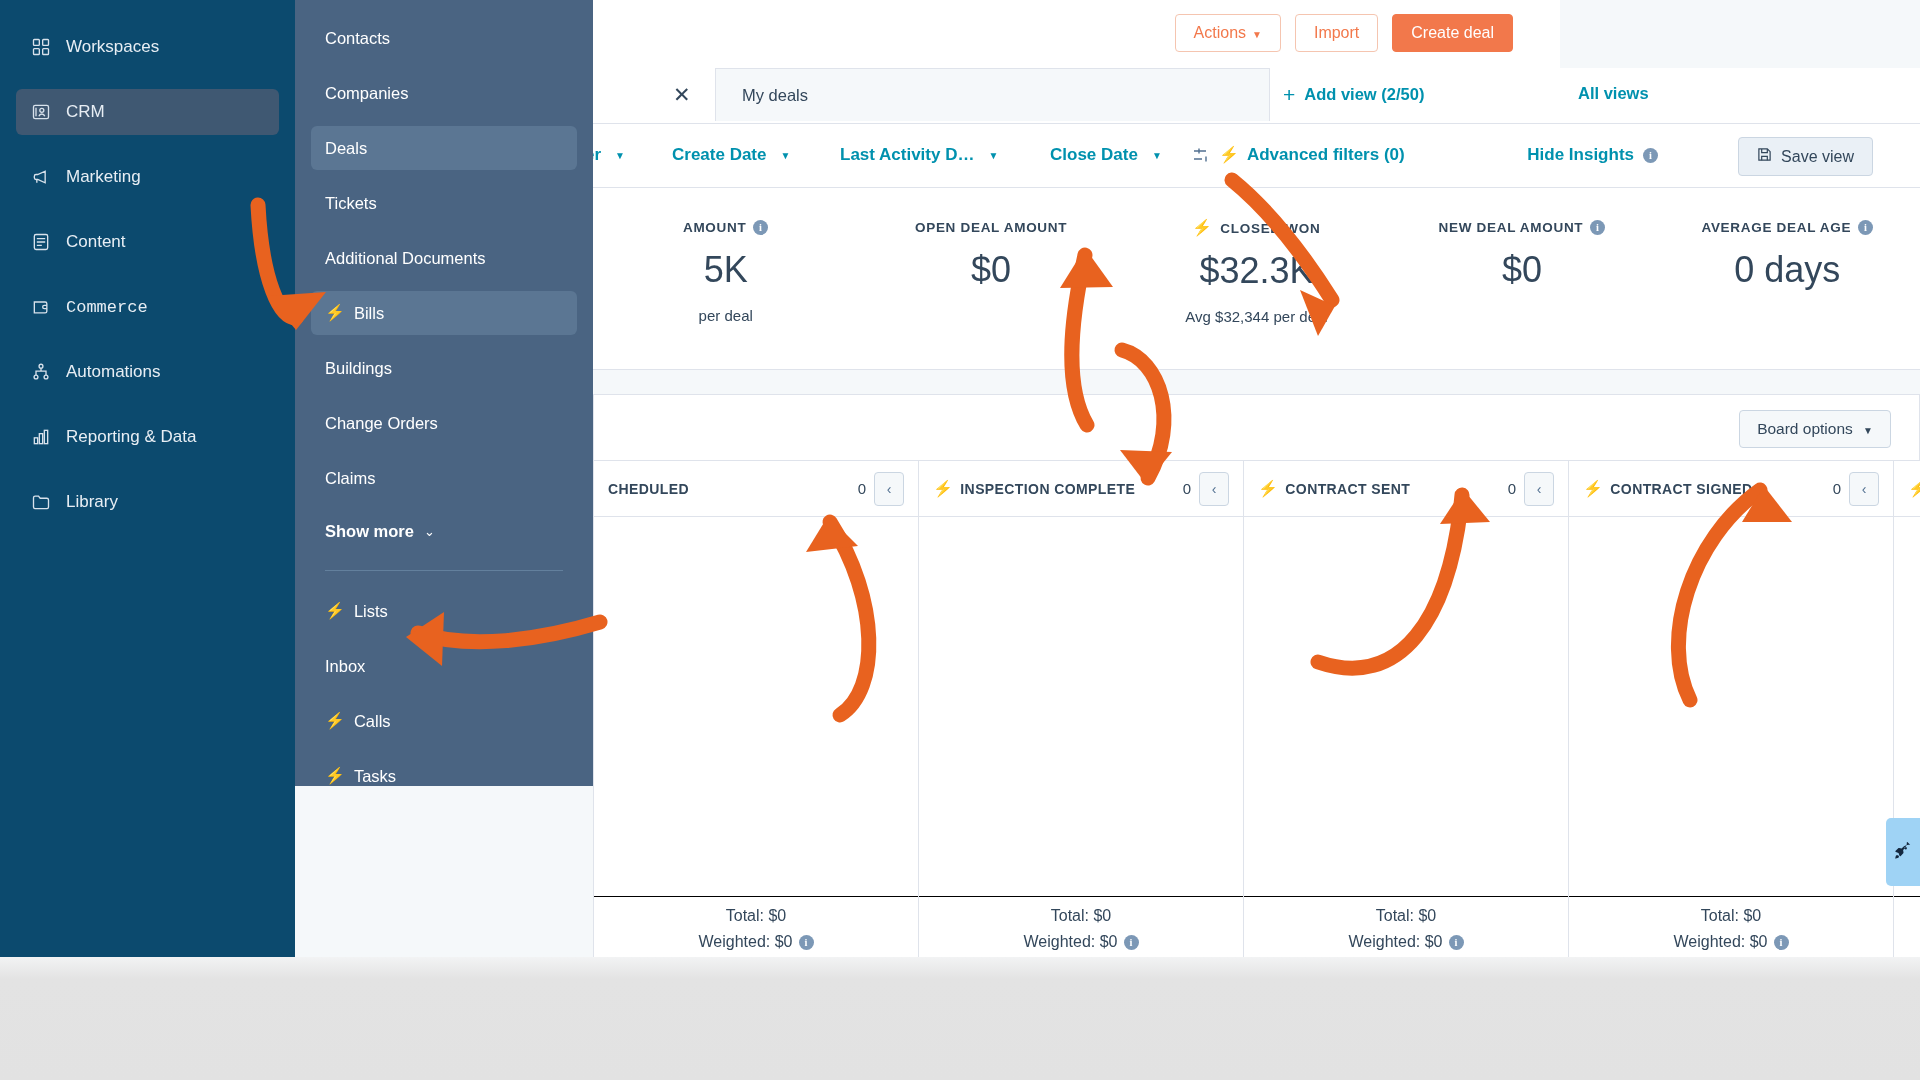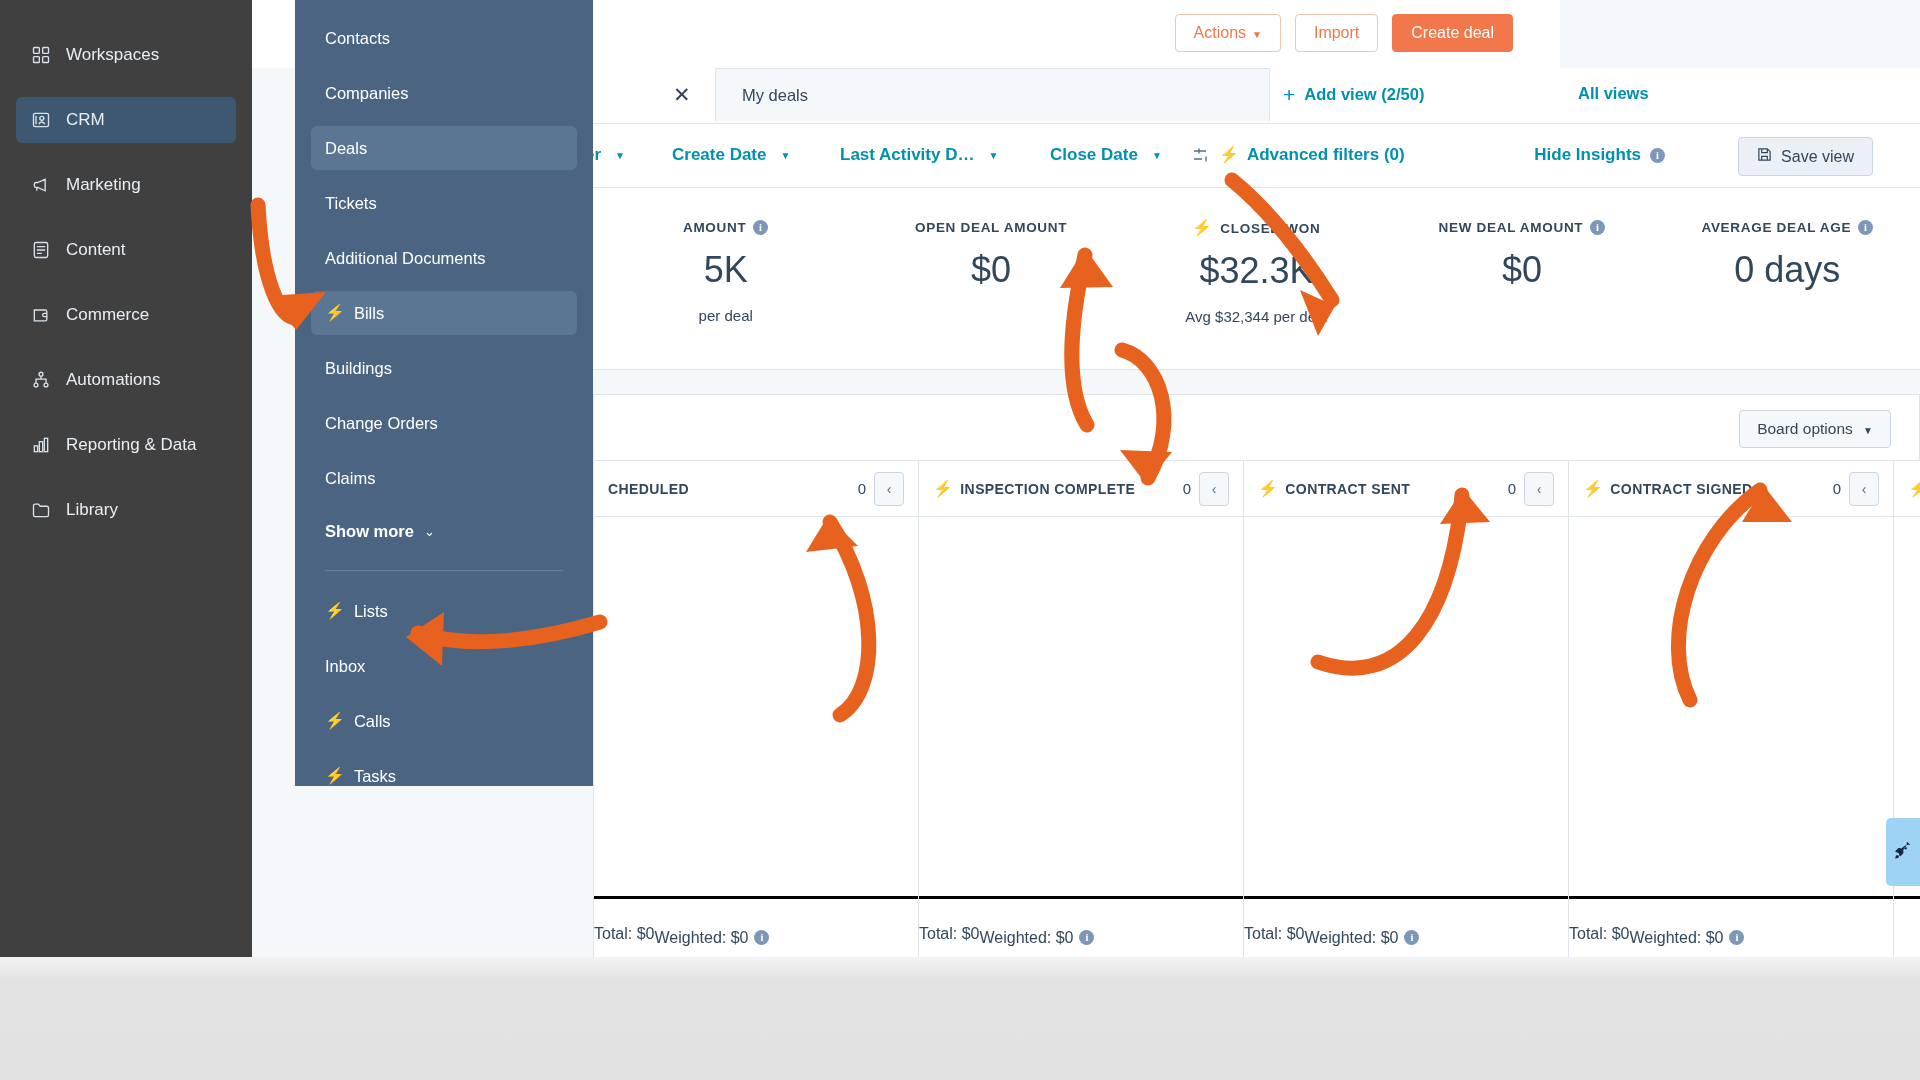--- a/index.html
+++ b/index.html
@@ -16,22 +16,22 @@
     position: absolute; left: 0; top: 0; width: 1920px; height: 957px;
     background: #f5f8fa; overflow: hidden;
   }
   .page-shadow {
     position:absolute; left:0; top:957px; width:1920px; height:123px;
     background: linear-gradient(180deg,#f2f3f4 0%, #e3e3e3 18%, #e2e2e2 100%);
   }
 
   
   .sidebar {
-    position: absolute; left: 0; top: 0; width: 252px; height: 957px;
-    background: #404040; padding-top: 12px;
+    position: absolute; left: 0; top: 0; width: 295px; height: 957px;
+    background: #0c4a6e; padding-top: 4px;
   }
   .nav-item {
     display: flex; align-items: center; gap: 14px;
     height: 46px; margin: 0 16px; padding: 0 14px;
     border-radius: 6px; color: #e8eef4; font-size: 17px;
     cursor: pointer;
   }
   .nav-item + .nav-item { margin-top: 19px; }
   .nav-item.active { background: #3f5872; }
   .nav-ico { width: 22px; height: 22px; display:flex; align-items:center; justify-content:center; flex:0 0 22px; }
@@ -79,21 +79,21 @@
   .add-view .plus { font-size:21px; font-weight:400; line-height:1; }
   .all-views { position:absolute; left:985px; top:16px; color:#0091ae; font-size:16.5px; font-weight:700; cursor:pointer; }
 
   
   .filters { position:absolute; left:593px; top:124px; width:1327px; height:64px; background:#fff; border-bottom:1px solid #dfe3eb; }
   .f-row { position:absolute; left:0; top:0; display:flex; align-items:center; height:64px; padding-left:0; gap:0; }
   .fchip { color:#0091ae; font-size:17px; font-weight:700; cursor:pointer; display:flex; align-items:center; gap:8px; white-space:nowrap; }
   .fchip .caret { color:#0091ae; }
   .adv { display:flex; align-items:center; gap:8px; color:#0091ae; font-size:17px; font-weight:700; cursor:pointer; white-space:nowrap; }
   .slider-ico { width:18px; height:16px; display:inline-block; }
-  .hide-ins { position:absolute; right:255px; top:21px; display:flex; align-items:center; gap:9px; color:#0091ae; font-size:17px; font-weight:700; cursor:pointer; }
+  .hide-ins { position:absolute; right:262px; top:21px; display:flex; align-items:center; gap:9px; color:#0091ae; font-size:17px; font-weight:700; cursor:pointer; }
   .info { width:15px; height:15px; border-radius:50%; background:#7c98b6; color:#fff; font-size:10.5px; font-weight:700; display:inline-flex; align-items:center; justify-content:center; font-family:"Liberation Serif",serif; }
   .save-view { position:absolute; right:47px; top:13px; display:flex; align-items:center; gap:9px; background:#eaf0f6; border:1px solid #cbd6e2; border-radius:4px; padding:9px 18px; color:#33475b; font-size:16px; cursor:pointer; }
 
   
   .insights { position:absolute; left:593px; top:188px; width:1327px; height:182px; background:#fff; border-bottom:1px solid #dfe3eb; display:flex; }
   .ins-card { flex:1; display:flex; flex-direction:column; align-items:center; padding-top:32px; }
   .ins-label { font-size:13.5px; letter-spacing:.7px; font-weight:700; color:#33475b; display:flex; align-items:center; gap:7px; white-space:nowrap; }
   .ins-value { font-size:36px; color:#33475b; margin-top:14px; font-weight:400; }
   .ins-sub { font-size:15px; color:#33475b; margin-top:16px; }
 
@@ -101,21 +101,21 @@
   .board-wrap { position:absolute; left:593px; top:394px; width:1327px; height:674px; background:#fff; border:1px solid #dfe3eb; border-bottom:none; }
   .board-top { height:66px; position:relative; border-bottom:1px solid #dfe3eb; background:#fff; }
   .board-options { position:absolute; right:28px; top:15px; background:#f5f8fa; border:1px solid #cbd6e2; border-radius:4px; padding:9px 17px; font-size:15.5px; color:#33475b; cursor:pointer; }
   .cols { display:flex; height:497px; }
   .col { width:325px; flex:0 0 325px; border-right:1px solid #dfe3eb; display:flex; flex-direction:column; background:#fff; }
   .col-head { height:56px; display:flex; align-items:center; padding:0 14px; gap:8px; border-bottom:1px solid #dfe3eb; background:#fff; }
   .col-title { font-size:14px; font-weight:700; letter-spacing:.4px; color:#33475b; white-space:nowrap; display:flex; align-items:flex-start; gap:7px; }
   .col-count { margin-left:auto; font-size:15px; color:#33475b; }
   .col-collapse { width:30px; height:34px; border:1px solid #cbd6e2; border-radius:4px; background:#f5f8fa; color:#516f90; font-size:14px; display:flex; align-items:center; justify-content:center; cursor:pointer; }
   .col-body { flex:1; background:#fff; }
-  .col-foot { height:62px; display:flex; flex-direction:row; align-items:center; justify-content:flex-start; padding-top:10px; border-top:3px solid #000000; }
+  .col-foot { height:62px; display:flex; flex-direction:column; align-items:center; justify-content:flex-start; padding-top:10px; border-top:1px solid #000000; }
   .foot-total { font-size:16px; color:#33475b; }
   .foot-weighted { font-size:16px; color:#33475b; margin-top:8px; display:flex; align-items:center; gap:6px; }
 
   
   .rocket { position:absolute; right:0; top:818px; width:34px; height:68px; background:#9fd3f5; border-radius:5px 0 0 5px; display:flex; align-items:center; justify-content:center; cursor:pointer; }
   .rocket svg { width:20px; height:20px; fill:#14283f; }
 
   
   .anno { position:absolute; left:0; top:0; width:1920px; height:1080px; pointer-events:none; }
 </style>
@@ -353,21 +353,21 @@
         </div>
         <div class="nav-item" style="margin-top: 19px;">
           <span class="nav-ico">
             <svg viewBox="0 0 24 24">
               <rect x="4" y="3" width="16" height="18" rx="2"></rect>
               <path d="M7 8h10M7 12h10M7 16h6"></path>
             </svg>
           </span>
           <span>Content</span>
         </div>
-        <div class="nav-item" style="margin-top: 19px;">
+        <div class="nav-item" style="margin-top: 19px; font-family: Liberation Mono, monospace;">
           <span class="nav-ico">
             <svg viewBox="0 0 24 24">
               <path d="M4 6h13a2 2 0 0 1 2 2v9a2 2 0 0 1-2 2H4z"></path>
               <path d="M19 10h-3a2 2 0 0 0 0 4h3"></path>
             </svg>
           </span>
           <span>Commerce</span>
         </div>
         <div class="nav-item" style="margin-top: 19px;">
           <span class="nav-ico">

